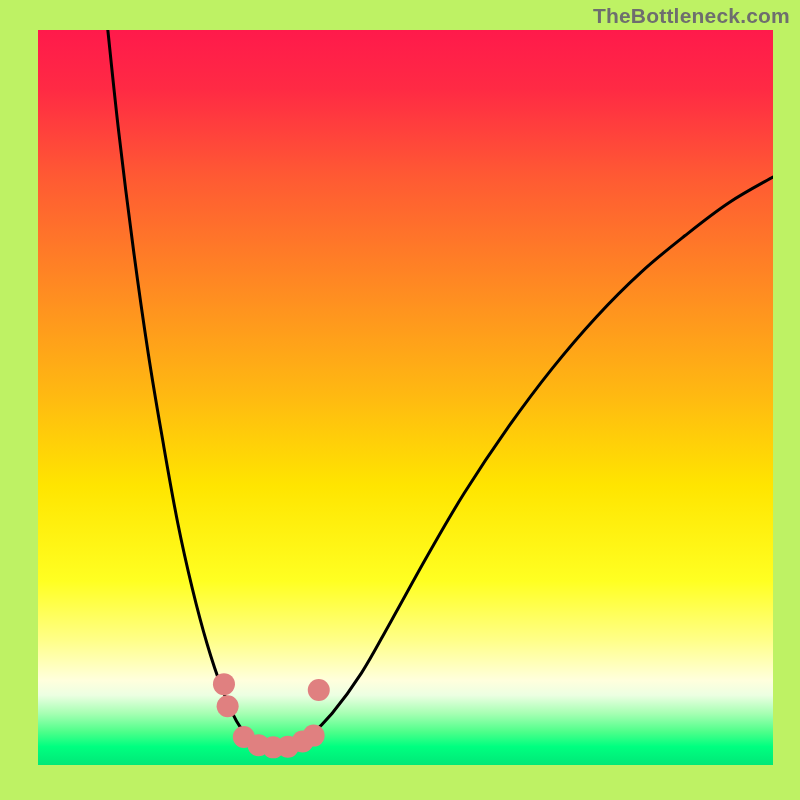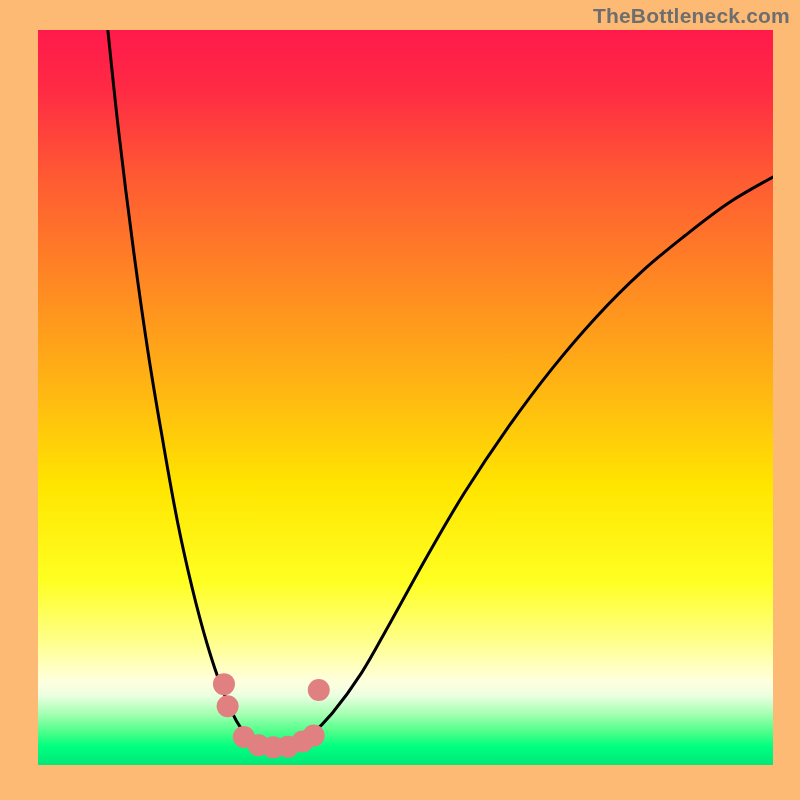--- a/index.html
+++ b/index.html
@@ -9,21 +9,21 @@
     height: 800px;
     background: #000;
     overflow: hidden;
   }
   .frame {
     position: absolute;
     top: 0;
     left: 0;
     width: 800px;
     height: 800px;
-    background: #fdba74;
+    background: #bef264;
   }
   .watermark {
     position: absolute;
     top: 4px;
     right: 10px;
     font-family: Arial, Helvetica, sans-serif;
     font-size: 21px;
     font-weight: 600;
     color: #6e6e6e;
     letter-spacing: 0.2px;

